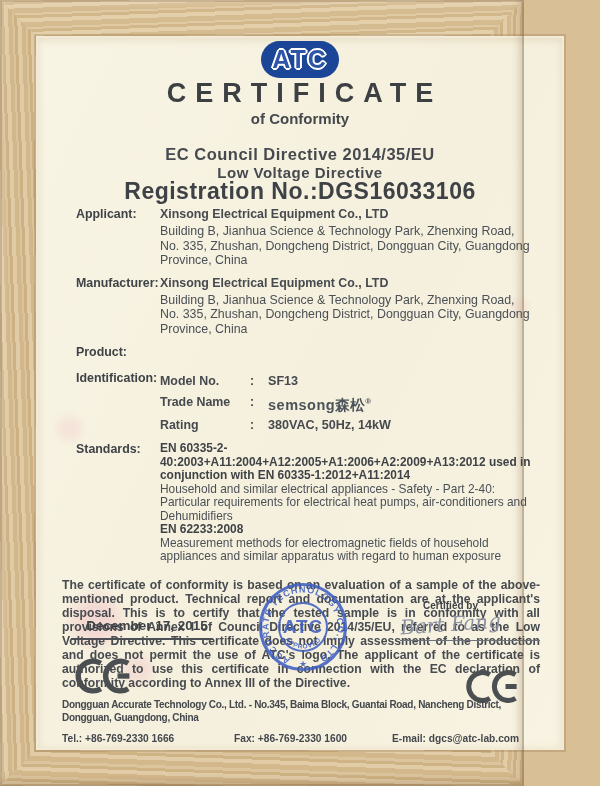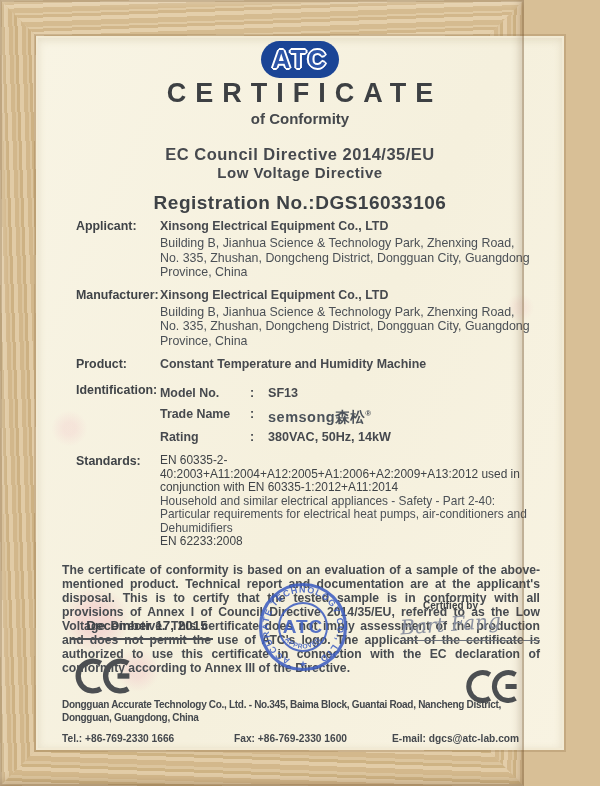--- a/index.html
+++ b/index.html
@@ -38,40 +38,40 @@
   
   .brand { margin-top:3px; text-align:center; }
   .brand-pill { display:inline-block; width:78px; height:37px; line-height:37px; border-radius:19px;
                 background:#1b4596; text-align:center;
                 font-size:25px; font-weight:bold; letter-spacing:2px; color:#2d55a8;
                 text-shadow:-2px 0 0 #fff,2px 0 0 #fff,0 -2px 0 #fff,0 2px 0 #fff,-1px -1px 0 #fff,1px -1px 0 #fff,-1px 1px 0 #fff,1px 1px 0 #fff; }
   .title { text-align:center; font-size:27px; line-height:30px; font-weight:bold; letter-spacing:9px; color:#3d4043; text-indent:9px; }
   .subtitle { margin-top:3px; text-align:center; font-size:15px; line-height:16px; font-weight:bold; color:#45484c; }
   .dir1 { margin-top:18px; text-align:center; font-size:16.5px; line-height:18px; font-weight:bold; letter-spacing:.5px; }
   .dir2 { margin-top:1px; text-align:center; font-size:15px; line-height:17px; font-weight:bold; letter-spacing:.5px; }
-  .registration { margin-top:12px; text-align:center; font-size:19px; line-height:20px; font-weight:bold; letter-spacing:.5px; color:#3e4246; }
+  .registration { text-align:center; font-size:23px; line-height:20px; font-weight:bold; letter-spacing:.5px; color:#3e4246; }
 
   
   .fields { margin:6px 26px 12px 38px; }
   .row { display:flex; margin-bottom:8px; }
   .row-label { width:84px; flex:none; font-weight:bold; font-size:12.4px; line-height:15px; color:#3f4347; }
   .row-value { flex:1; font-size:12.4px; }
   .org-name { font-weight:bold; line-height:15px; }
   .org-addr { margin-top:2px; line-height:14.6px; color:#4b5056; }
   .product-value { font-weight:bold; line-height:15px; }
 
   .ident-sub { display:flex; line-height:20px; }
   .ident-key { width:90px; flex:none; font-weight:bold; font-size:12.4px; }
   .ident-colon { width:18px; flex:none; font-weight:bold; }
   .ident-val { font-weight:bold; font-size:12.6px; }
   .trade-logo { font-size:14.5px; font-weight:bold; letter-spacing:.5px; color:#4b525a; }
   .trade-logo sup { font-size:8px; }
 
   .std-lines { font-size:11.9px; line-height:13.5px; color:#4b5056; }
-  .std-lines .b { font-weight:normal; color:#3f4347; }
+  .std-lines .b { font-weight:bold; color:#3f4347; }
 
   .declaration { margin:14px 22px 0 24px; font-size:12.2px; line-height:14px; font-weight:bold;
                  text-align:justify; color:#474b50; }
 
   
   .footer { position:absolute; left:0; top:540px; width:524px; height:170px; }
   .f-abs { position:absolute; }
   .date-value { left:24px; top:40px; width:170px; text-align:center; font-size:13.5px; font-weight:bold; color:#3f4347; }
   .date-line { left:33px; top:60px; width:142px; border-bottom:2px solid #4c5055; height:0; }
   .date-label { left:24px; top:66px; width:170px; text-align:center; font-size:12.5px; font-weight:bold; }
@@ -123,21 +123,20 @@
       <div class="row">
         <div class="row-label">Manufacturer:</div>
         <div class="row-value">
           <div class="org-name">Xinsong Electrical Equipment Co., LTD</div>
           <div class="org-addr">Building B, Jianhua Science &amp; Technology Park, Zhenxing Road, No. 335, Zhushan, Dongcheng District, Dongguan City, Guangdong Province, China</div>
         </div>
       </div>
 
       <div class="row" style="margin-bottom:11px;">
         <div class="row-label">Product:</div>
-        <div class="row-value product-value">Constant Temperature and Humidity Machine</div>
       </div>
 
       <div class="row" style="margin-bottom:7px;">
         <div class="row-label">Identification:</div>
         <div class="row-value">
           <div class="ident-sub">
             <span class="ident-key">Model No.</span>
             <span class="ident-colon">:</span>
             <span class="ident-val">SF13</span>
           </div>
@@ -154,20 +153,21 @@
         </div>
       </div>
 
       <div class="row" style="margin-bottom:0;">
         <div class="row-label">Standards:</div>
         <div class="row-value std-lines">
           <div class="b">EN 60335-2-40:2003+A11:2004+A12:2005+A1:2006+A2:2009+A13:2012 used in conjunction with EN 60335-1:2012+A11:2014</div>
           <div>Household and similar electrical appliances - Safety - Part 2-40:</div>
           <div>Particular requirements for electrical heat pumps, air-conditioners and Dehumidifiers</div>
           <div class="b">EN 62233:2008</div>
+          <div>Measurement methods for electromagnetic fields of household appliances and similar apparatus with regard to human exposure</div>
         </div>
       </div>
     </div>
 
     <div class="declaration">The certificate of conformity is based on an evaluation of a sample of the above-mentioned product. Technical report and documentation are at the applicant's disposal. This is to certify that the tested sample is in conformity with all provisions of Annex I of Council Directive 2014/35/EU, referred to as the Low Voltage Directive. This certificate does not imply assessment of the production and does not permit the use of ATC's logo. The applicant of the certificate is authorized to use this certificate in connection with the EC declaration of conformity according to Annex III of the Directive.</div>
 
     <div class="footer">
 
       <div class="f-abs certified-by">Certified by</div>
       <div class="f-abs signature">Bart Fang</div>

